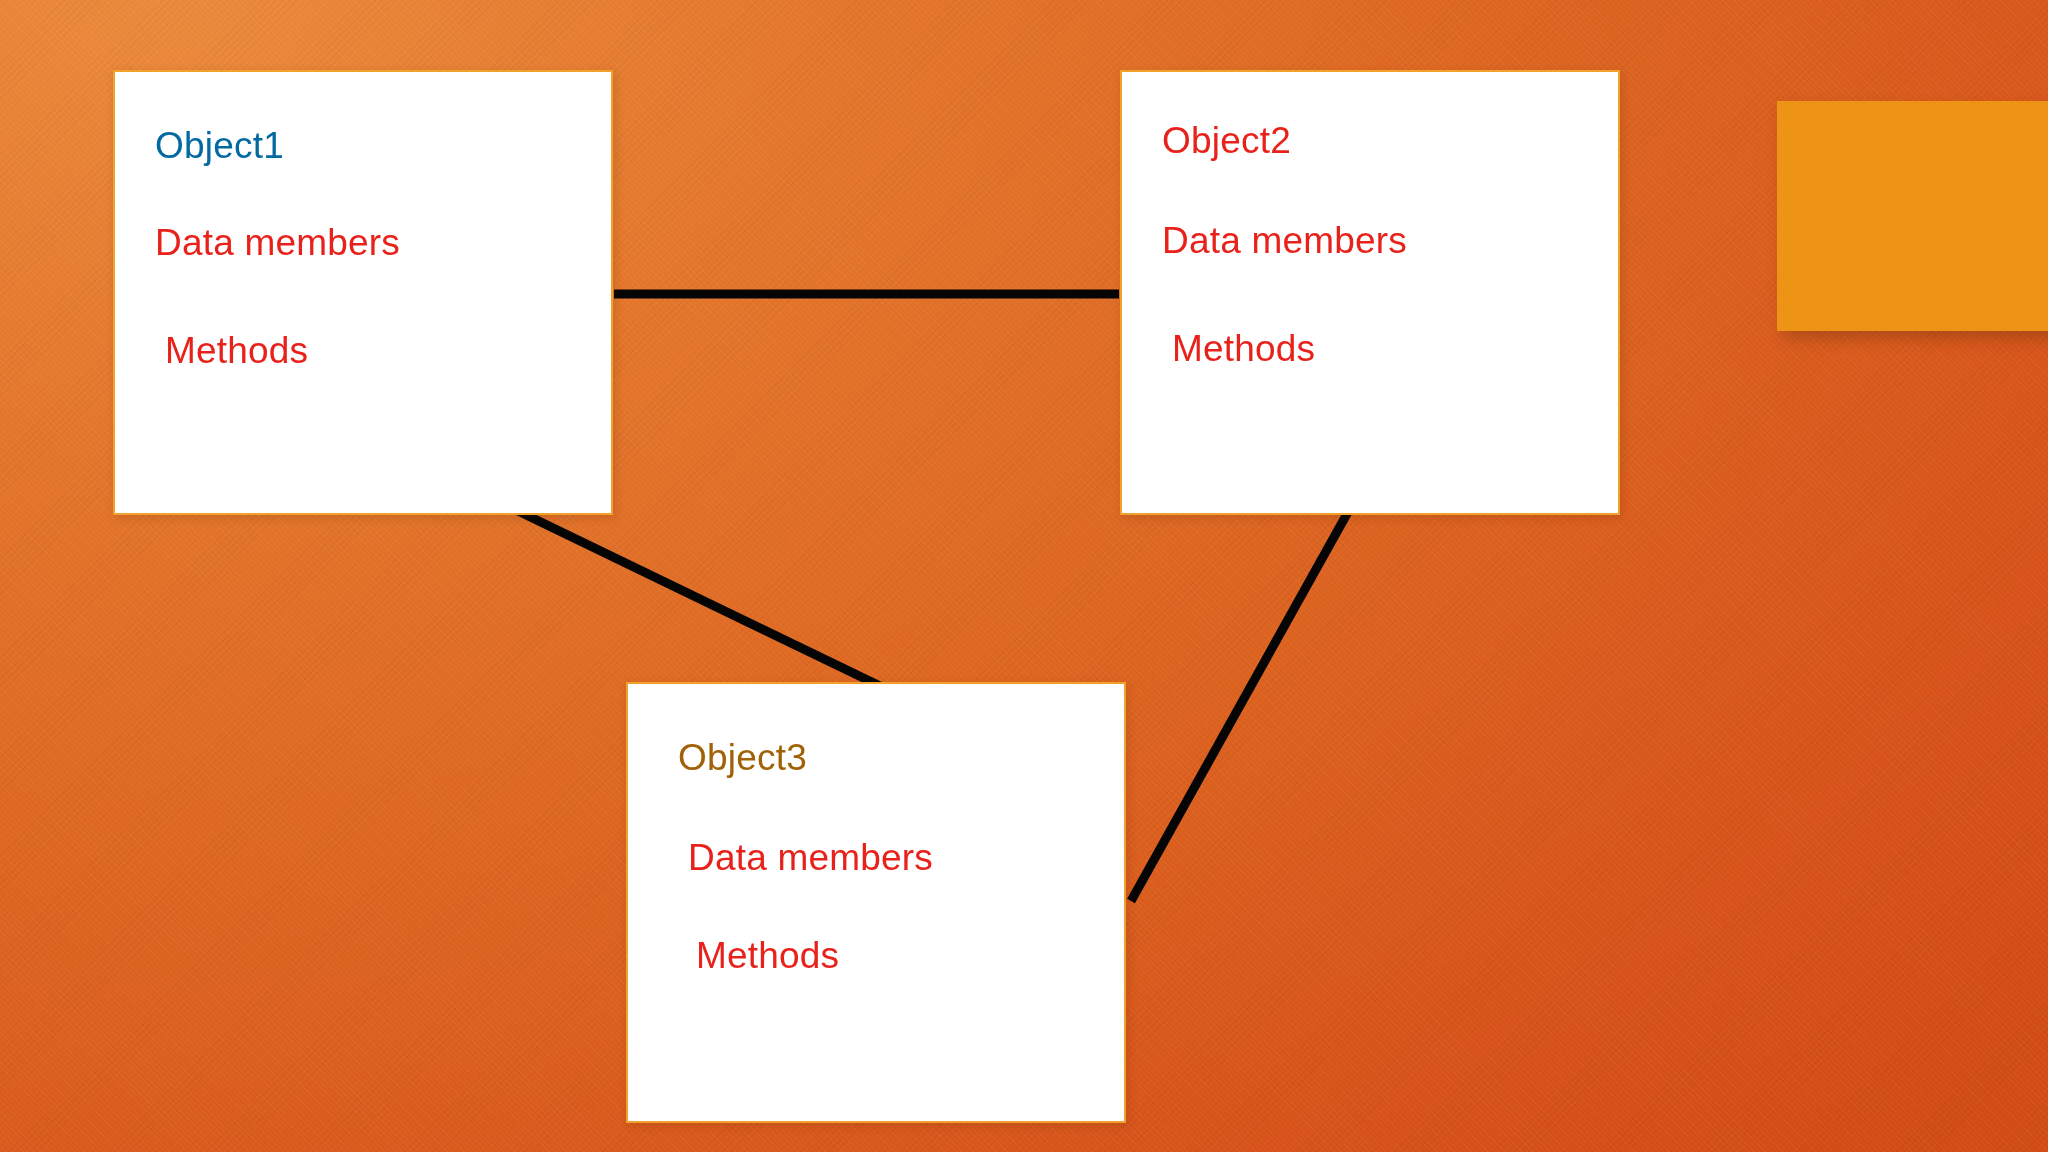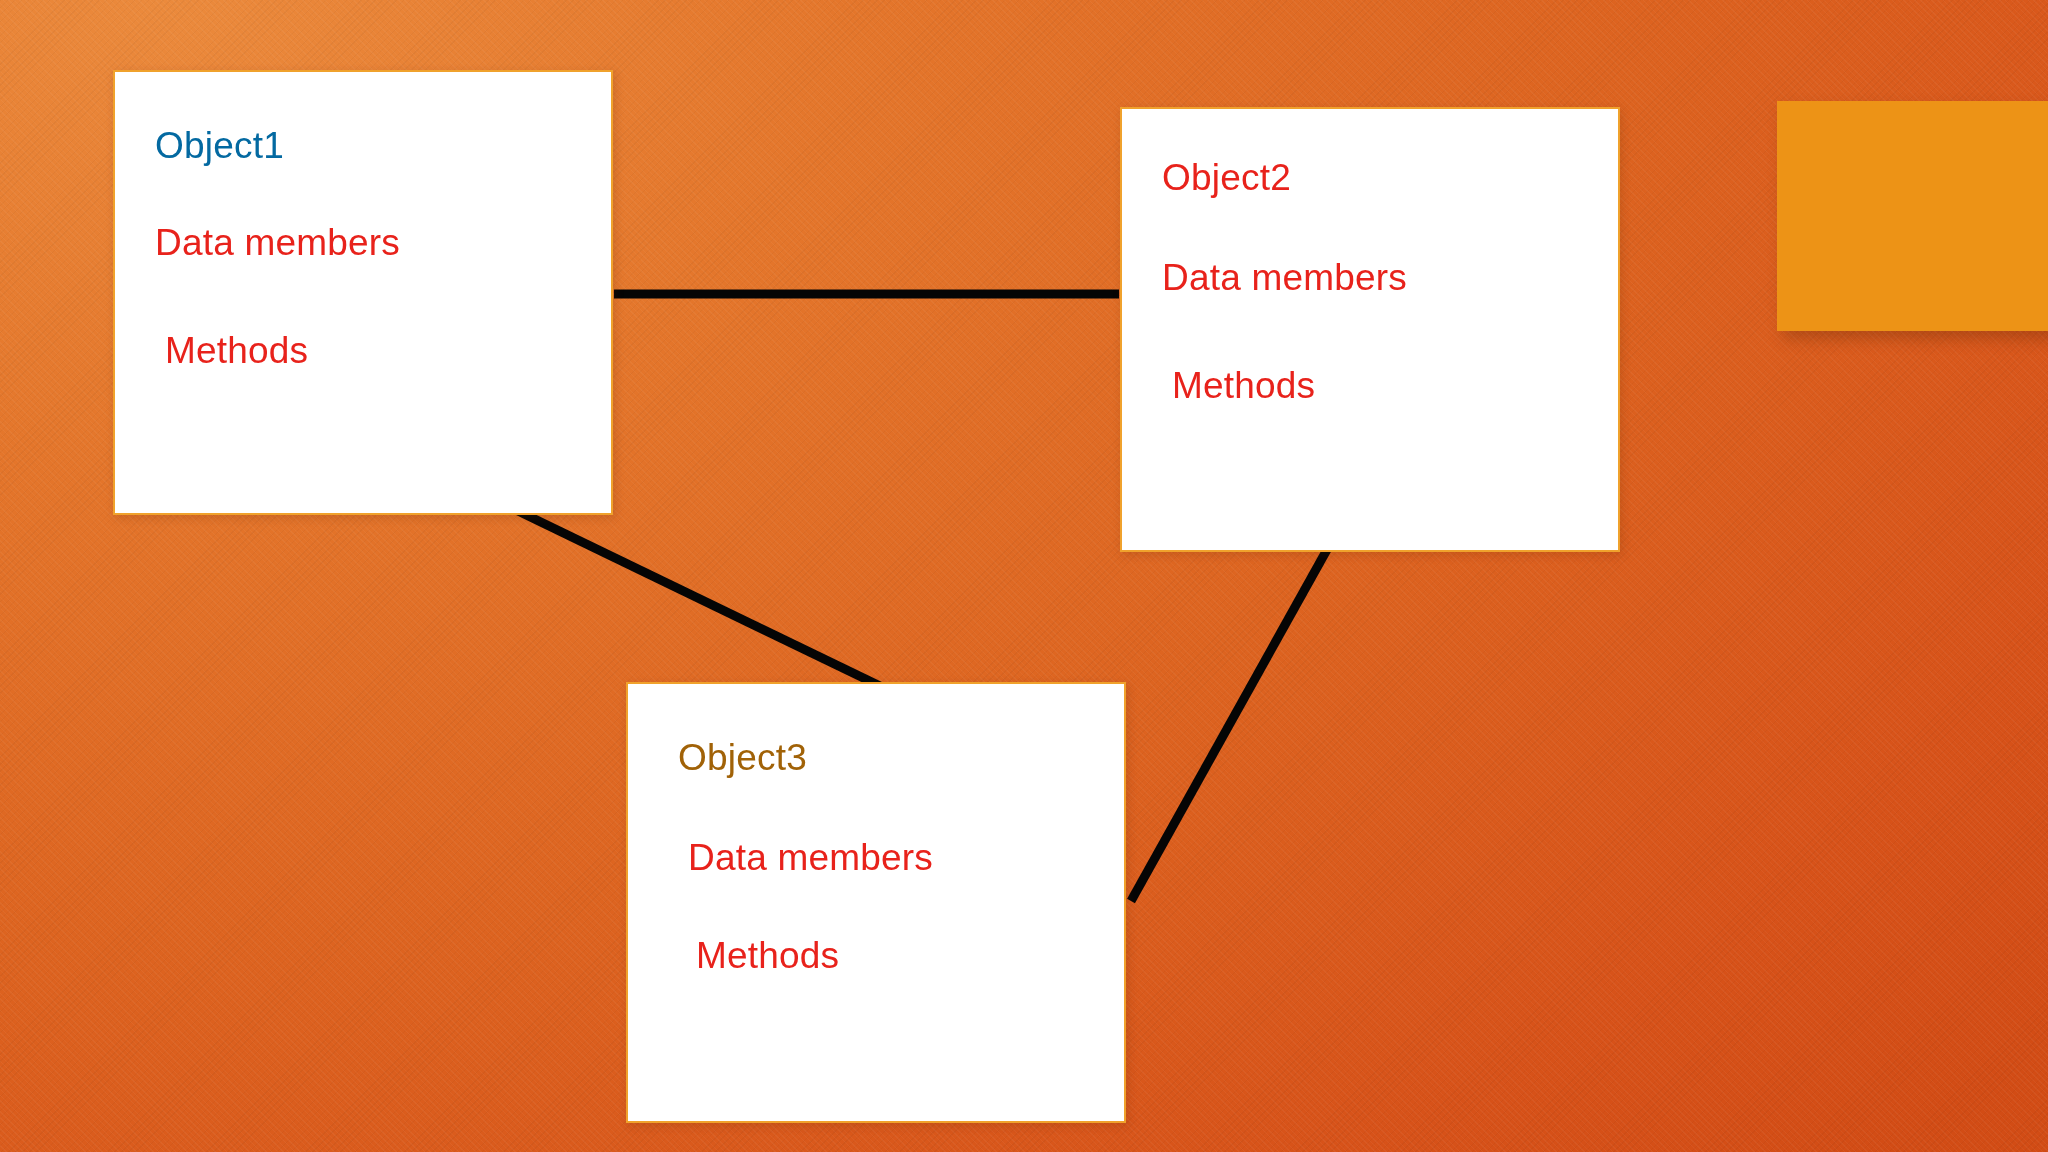--- a/index.html
+++ b/index.html
@@ -87,21 +87,21 @@
     <line x1="518" y1="511" x2="880" y2="686" stroke="#050505"></line>
     <line x1="1348" y1="512" x2="1131" y2="901" stroke="#050505"></line>
   </svg>
 
   <div class="object-box" style="left: 113px; top: 70px; width: 500px; height: 445px; background: rgb(255, 255, 255); border-color: rgb(240, 162, 44);">
     <div class="line" style="left: 40px; top: 55px; color: #0369a1;">Object1</div>
     <div class="line" style="left: 40px; top: 152px; color: rgb(232, 34, 27);">Data members</div>
     <div class="line" style="left: 50px; top: 260px; color: rgb(232, 34, 27);">Methods</div>
   </div>
 
-  <div class="object-box" style="left: 1120px; top: 70px; width: 500px; height: 445px; background: rgb(255, 255, 255); border-color: rgb(240, 162, 44); margin-top: 37px;">
+  <div class="object-box" style="left: 1120px; top: 70px; width: 500px; height: 445px; background: rgb(255, 255, 255); border-color: rgb(240, 162, 44);">
     <div class="line" style="left: 40px; top: 50px; color: rgb(232, 34, 27);">Object2</div>
     <div class="line" style="left: 40px; top: 150px; color: rgb(232, 34, 27);">Data members</div>
     <div class="line" style="left: 50px; top: 258px; color: rgb(232, 34, 27);">Methods</div>
   </div>
 
   <div class="object-box" style="left: 626px; top: 682px; width: 500px; height: 441px; background: rgb(255, 255, 255); border-color: rgb(240, 162, 44);">
     <div class="line" style="left: 50px; top: 55px; color: #a16207;">Object3</div>
     <div class="line" style="left: 60px; top: 155px; color: rgb(232, 34, 27);">Data members</div>
     <div class="line" style="left: 68px; top: 253px; color: rgb(232, 34, 27);">Methods</div>
   </div>

